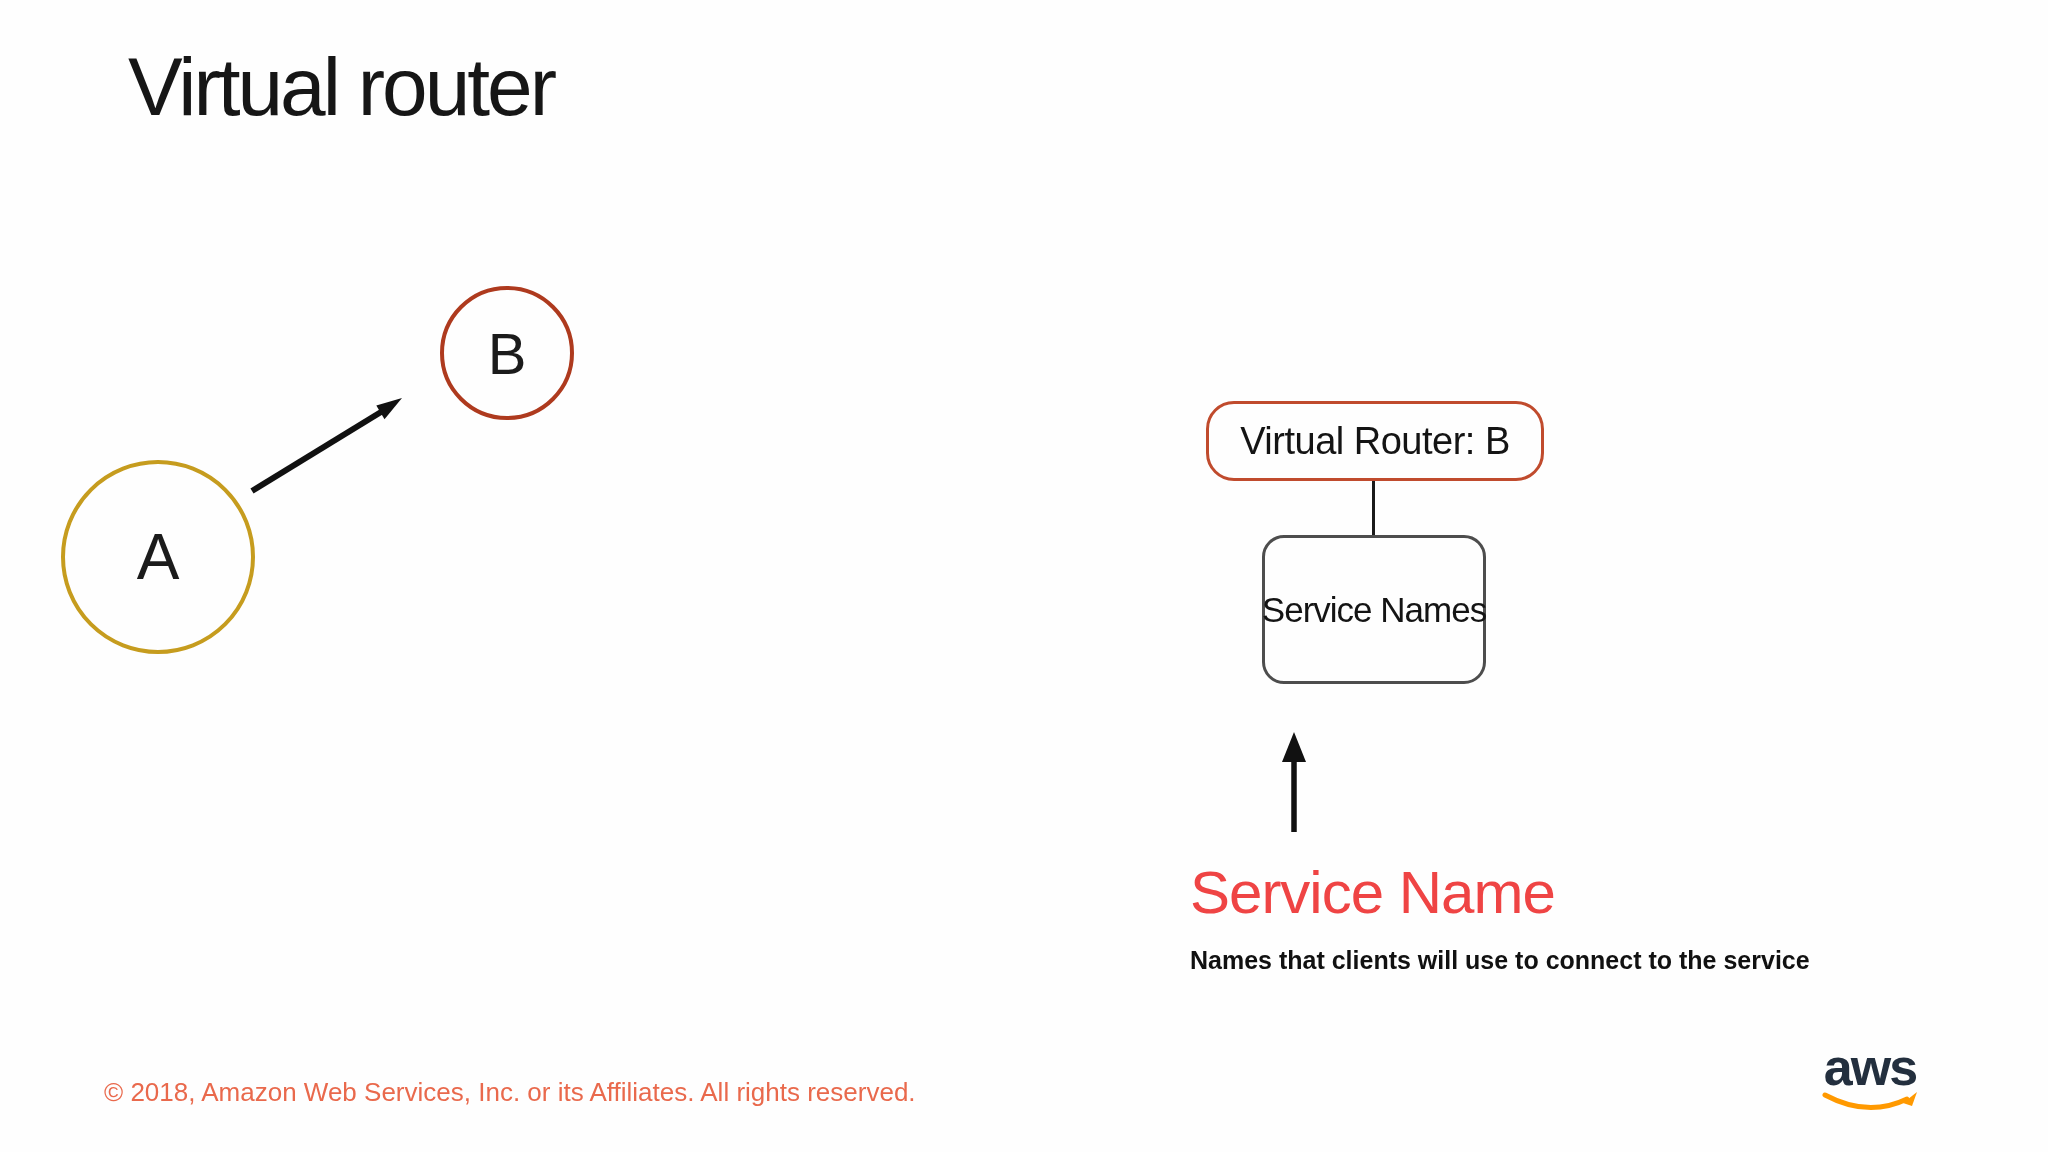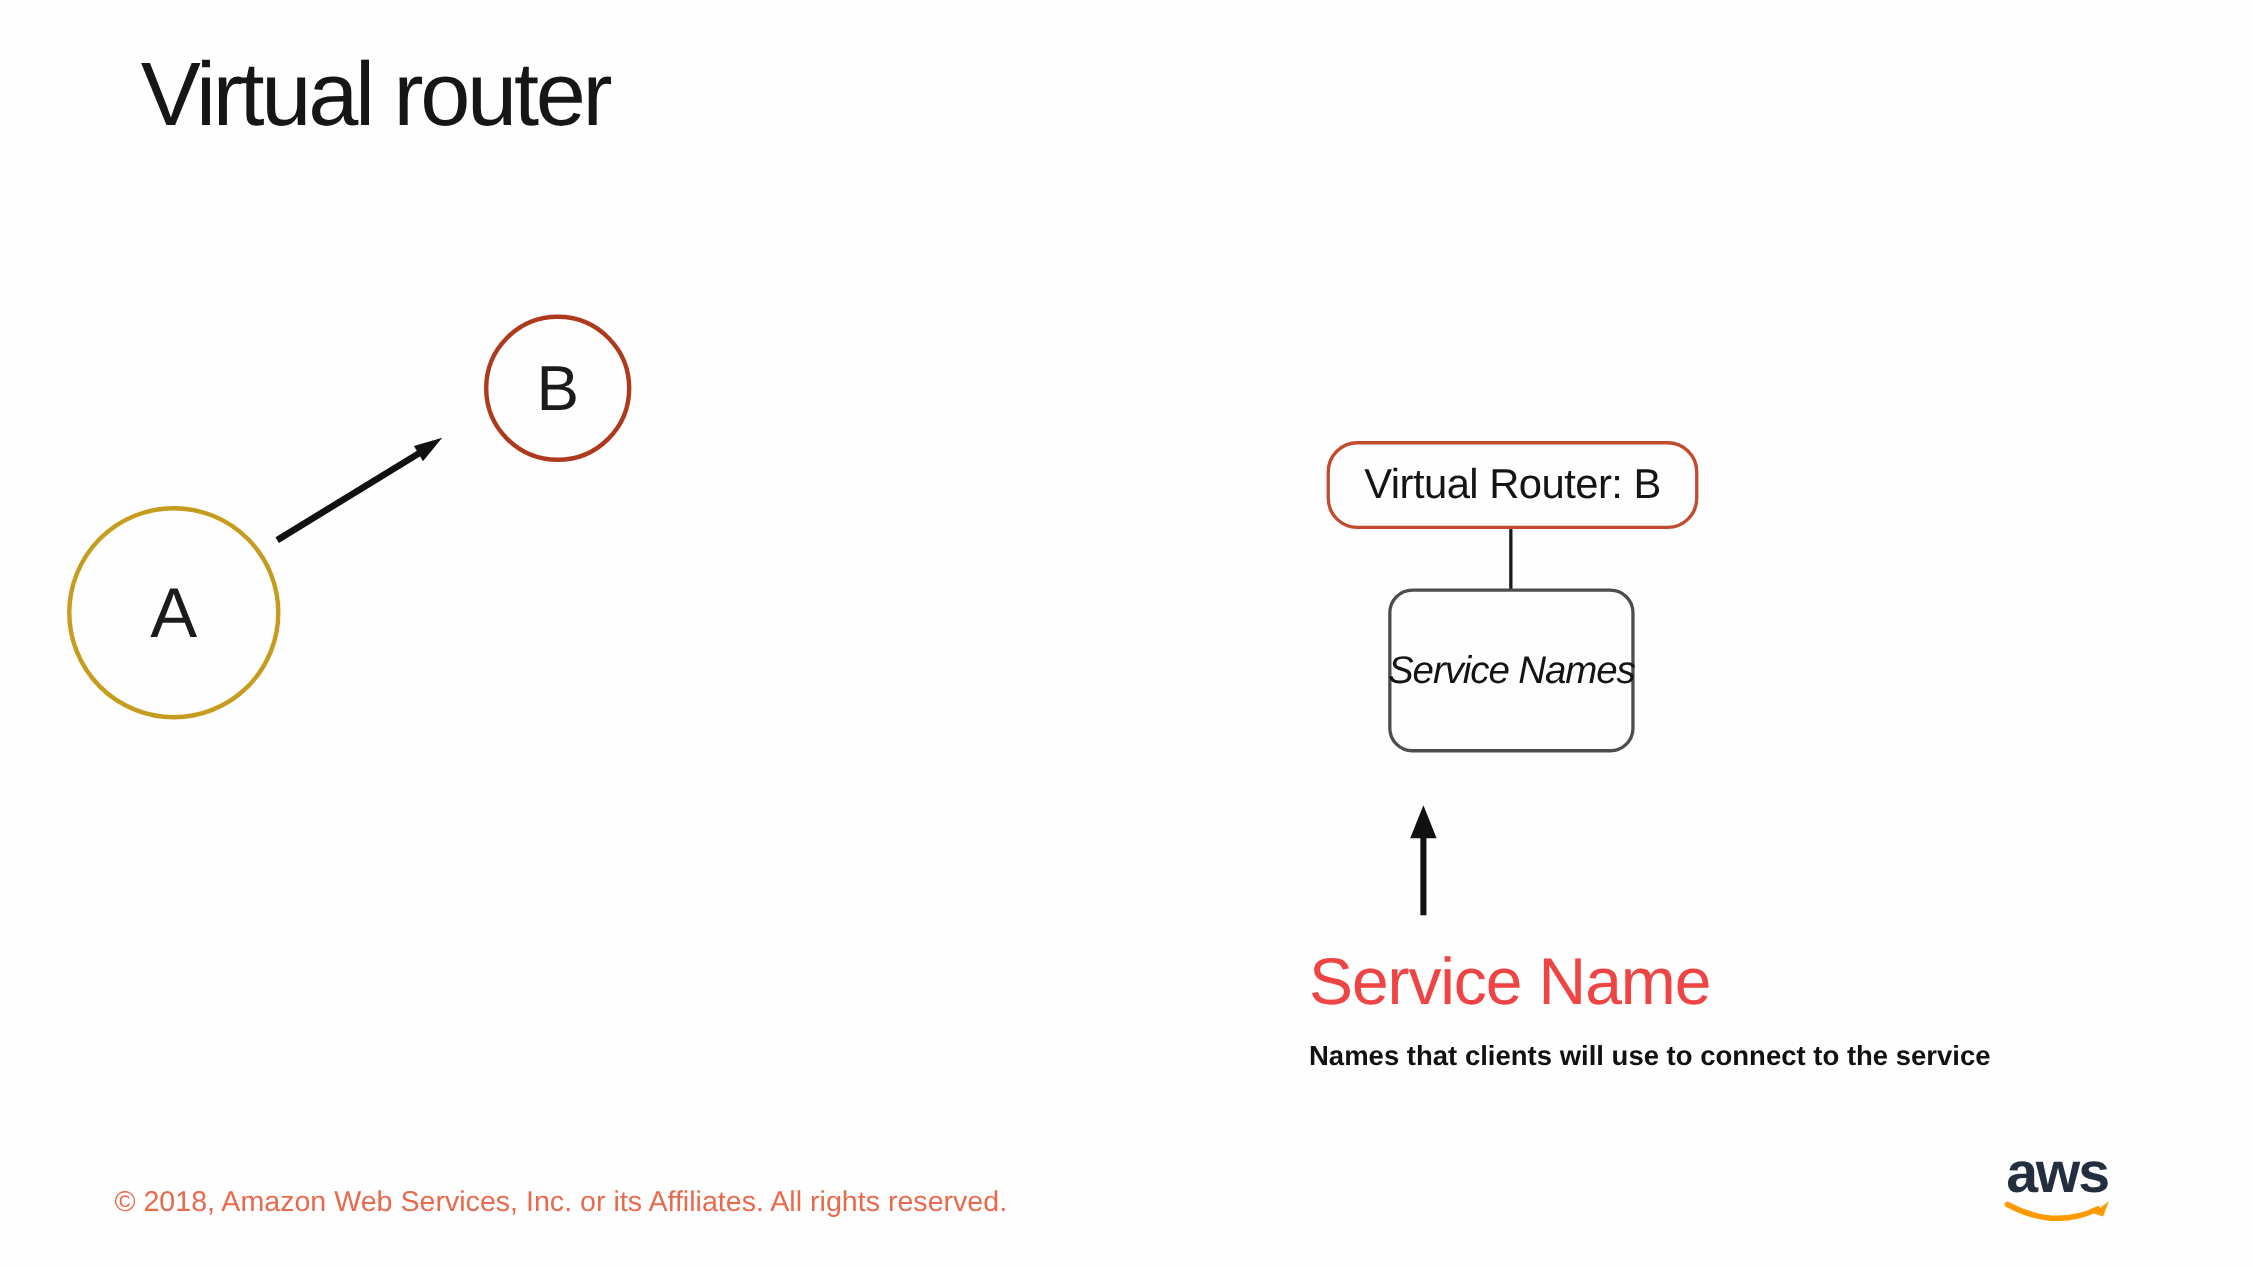--- a/index.html
+++ b/index.html
@@ -162,21 +162,21 @@
     <line x1="12" y1="106" x2="141" y2="27" stroke-width="6" stroke="#111111"></line>
     <polygon points="162,13 144.5,34.3 136.3,20.5" fill="#111111"></polygon>
   </svg>
 
   <div class="router-box" style="border-color: rgb(192, 75, 45);">
     <span>Virtual Router: B</span>
   </div>
 
   <div class="connector-line" style="background-color: rgb(26, 26, 26);"></div>
 
-  <div class="service-box" style="border-color: rgb(77, 77, 77); font-style: italic;">
+  <div class="service-box" style="border-color: rgb(77, 77, 77);">
     <span>Service Names</span>
   </div>
 
   <svg class="up-arrow" viewBox="0 0 44 112">
     <line x1="22" y1="106" x2="22" y2="28" stroke-width="5.5" stroke="#111111"></line>
     <polygon points="22,6 10,36 34,36" fill="#111111"></polygon>
   </svg>
 
   <div class="service-name-caption">Service Name</div>
 

